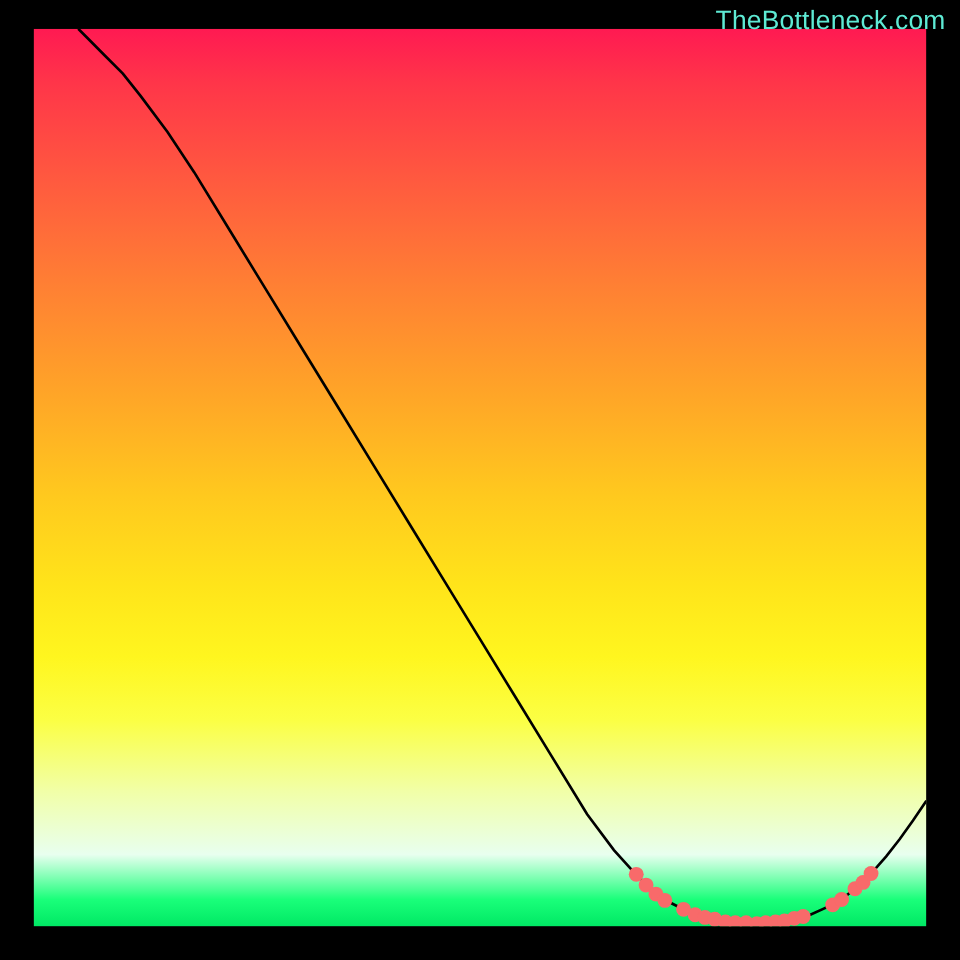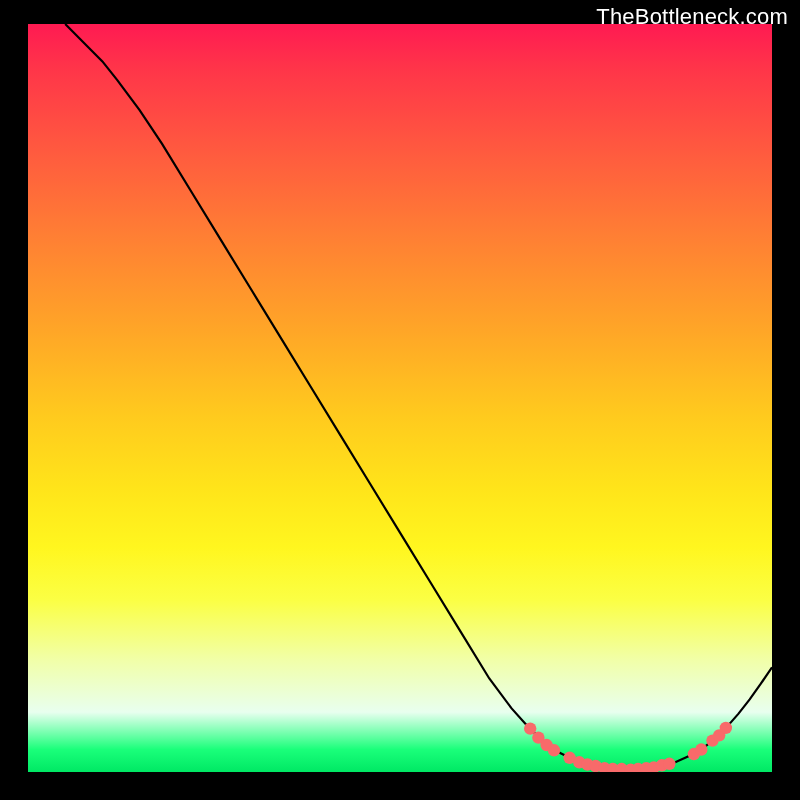--- a/index.html
+++ b/index.html
@@ -8,21 +8,21 @@
     height: 800px;
     background: #000;
     position: relative;
     font-family: Arial, sans-serif;
     overflow: hidden;
   }
   .watermark {
     position: absolute;
     top: 4px;
     right: 12px;
-    color: #ffffff;
+    color: #5eead4;
     font-size: 22px;
     font-weight: 500;
     z-index: 20;
     letter-spacing: 0.2px;
   }
   .plot-area {
     position: absolute;
     left: 28px;
     top: 24px;
     width: 744px;

